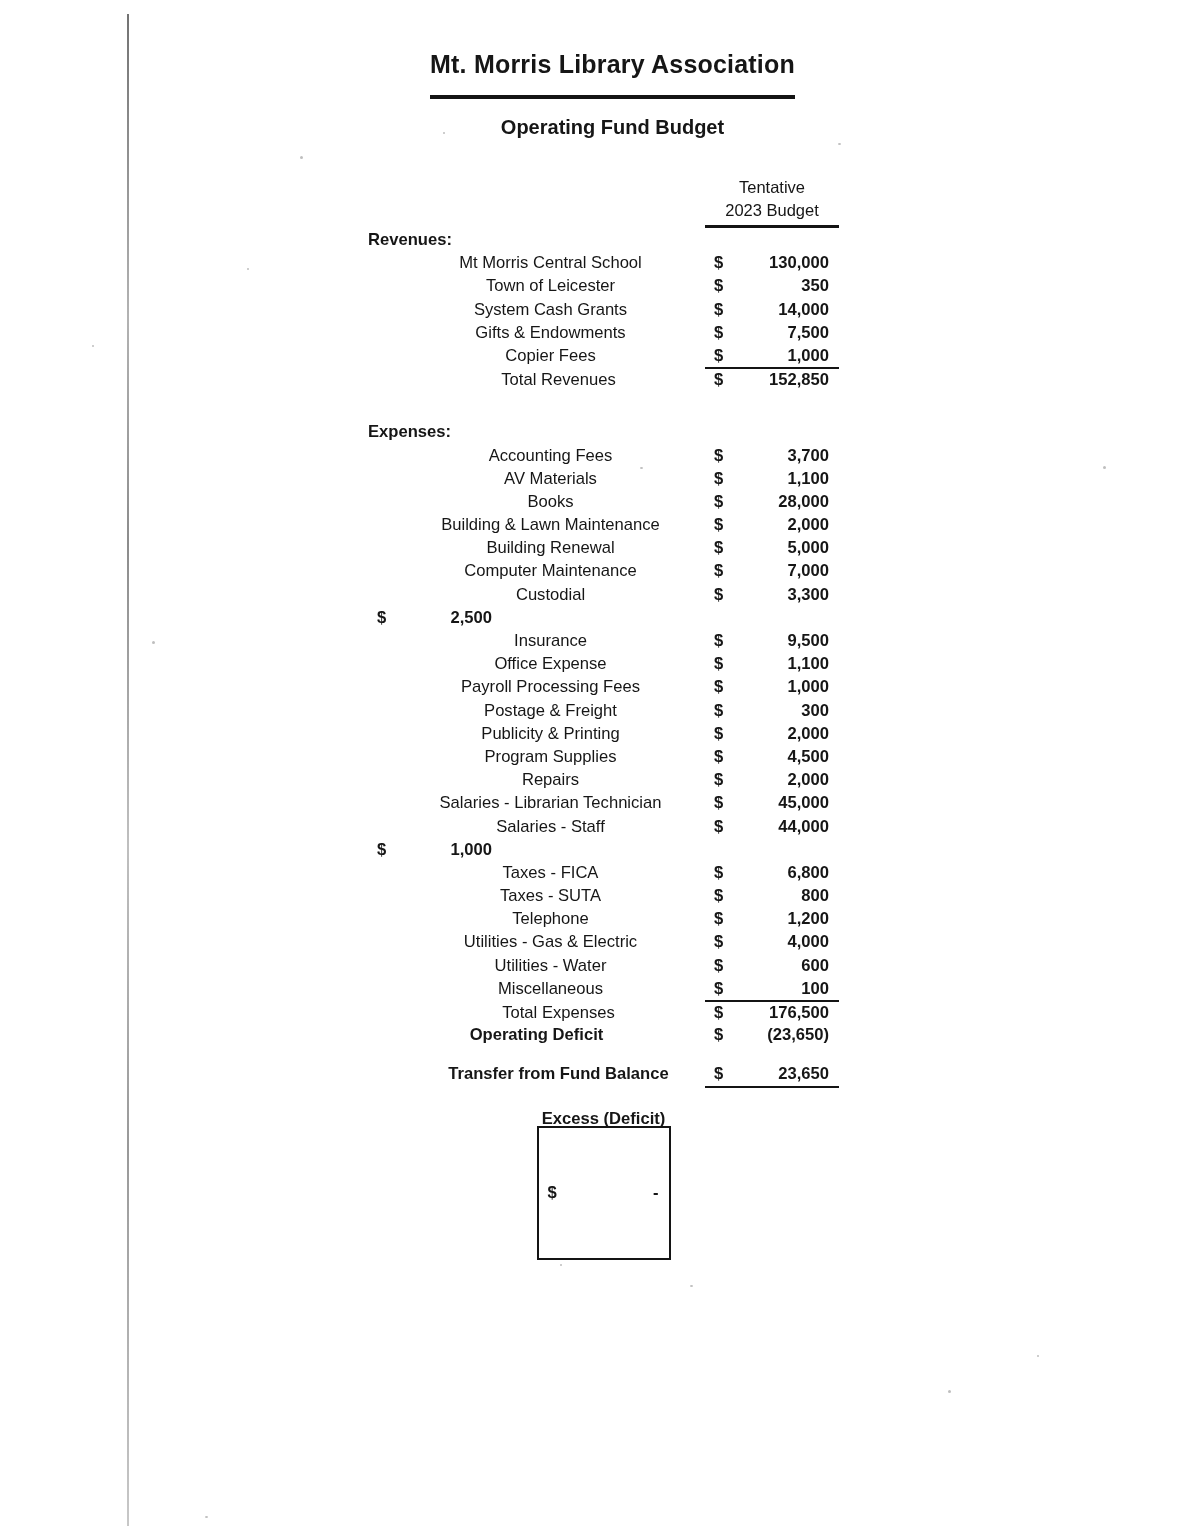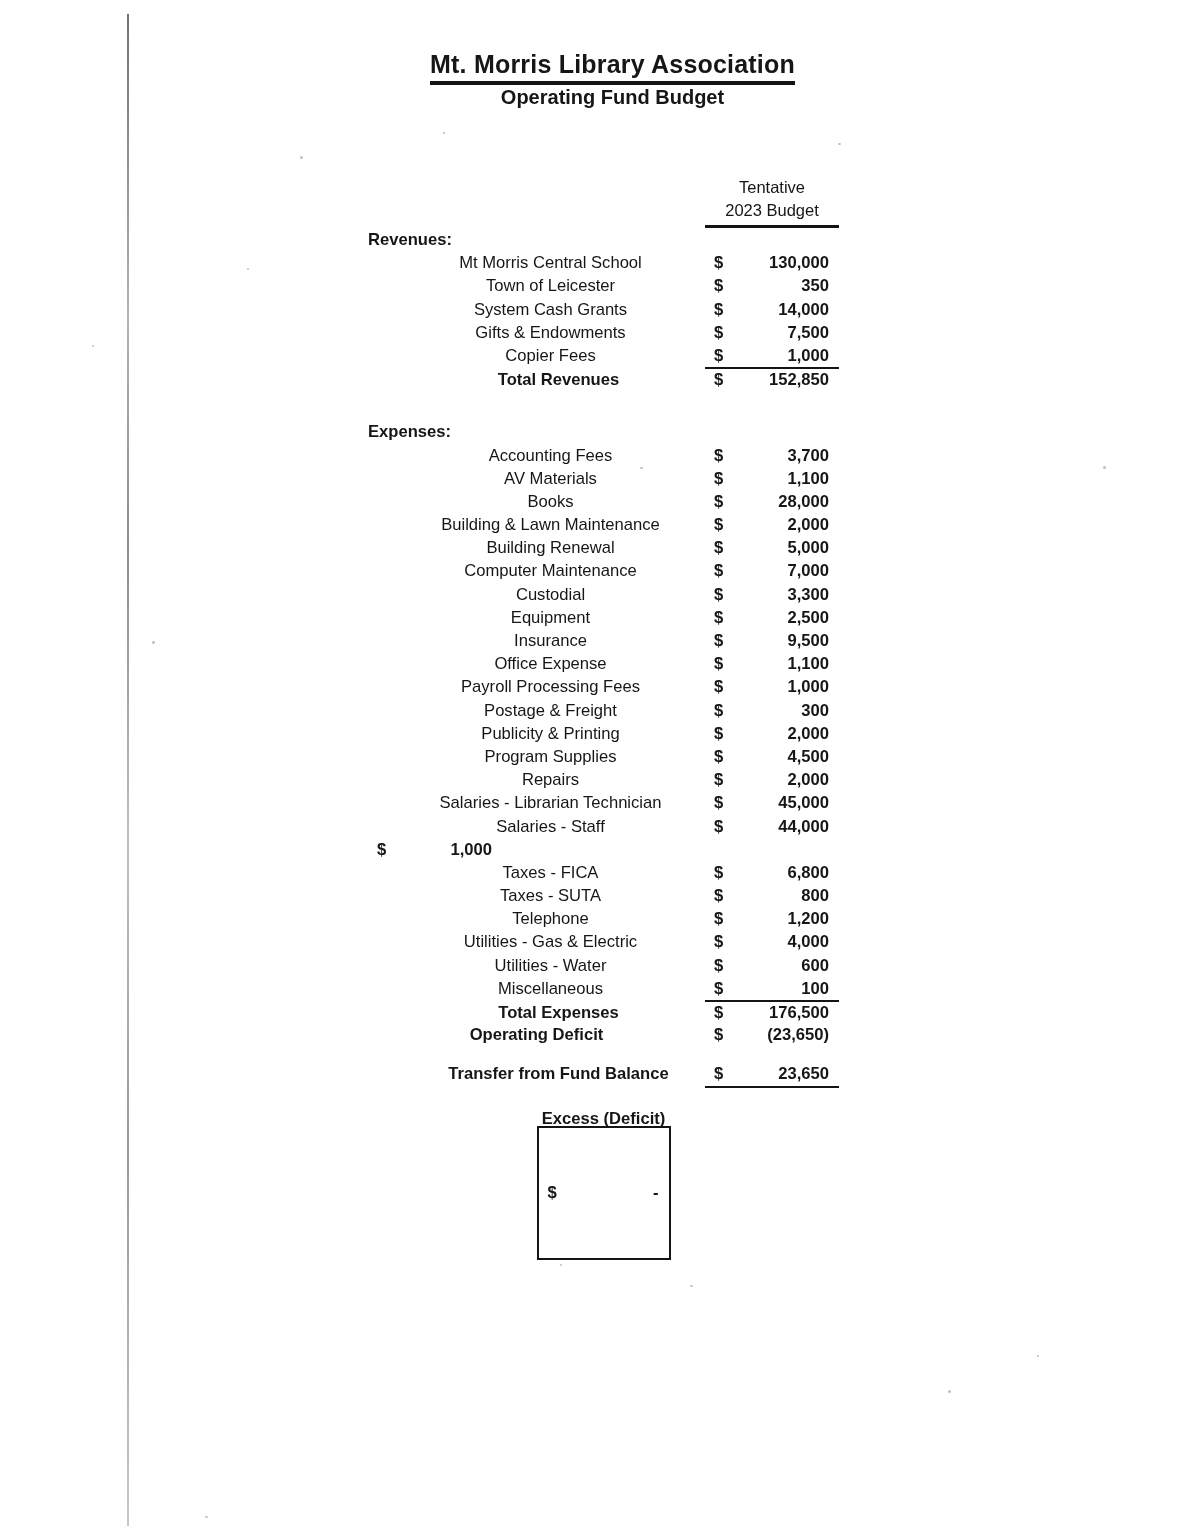--- a/index.html
+++ b/index.html
@@ -21,45 +21,45 @@
 
   
   .title-wrap{
     position:absolute;top:50px;left:38px;right:0;
     text-align:center;
   }
   .doc-title{
     display:inline-block;
     font-size:25px;font-weight:700;
     border-bottom:4px solid #141414;
-    padding-bottom:2px;
+    padding-bottom:16px;
     letter-spacing:.2px;
   }
   .doc-subtitle{
-    margin-top:1px;
+    margin-top:17px;
     font-size:20px;font-weight:700;
   }
 
   
   .col-header{
     position:absolute;left:705px;top:176px;width:134px;
     text-align:center;font-size:16.5px;font-weight:400;line-height:23px;
     border-bottom:3.5px solid #141414;
     padding-bottom:3px;
   }
 
   
   .content{
     position:absolute;left:368px;top:228px;width:471px;
     font-size:16.6px;line-height:23.2px;
   }
   .sec-heading{font-weight:700;height:23.2px;}
   .row{display:flex;height:23.2px;align-items:baseline;text-align:center;}
   .row .lbl{flex:1;padding-left:28px;font-weight:400;white-space:nowrap;}
-  .row.total-row .lbl{padding-left:44px;font-weight:700;}
+  .row.total-row .lbl{padding-left:44px;font-weight:400;}
   .row.flush .lbl{padding-left:0;font-weight:700;}
   .row.indent .lbl{padding-left:44px;font-weight:700;}
   .val{
     width:134px;flex:0 0 134px;display:flex;justify-content:space-between;
     font-weight:700;box-sizing:border-box;
     padding-left:9px;padding-right:10px;
   }
   .rule-after-last div.row:last-of-type .val{border-bottom:2.5px solid #141414;}
   .total-row .val{padding-top:1px;}
   .sec-expenses{margin-top:30px;}
@@ -210,21 +210,20 @@
 
         <div class="row">
           <span class="lbl">Custodial</span>
           <span class="val">
             <span>$</span>
             <span>3,300</span>
           </span>
         </div>
 
         <div class="row">
-          <span class="lbl">Equipment</span>
           <span class="val">
             <span>$</span>
             <span>2,500</span>
           </span>
         </div>
 
         <div class="row">
           <span class="lbl">Insurance</span>
           <span class="val">
             <span>$</span>

